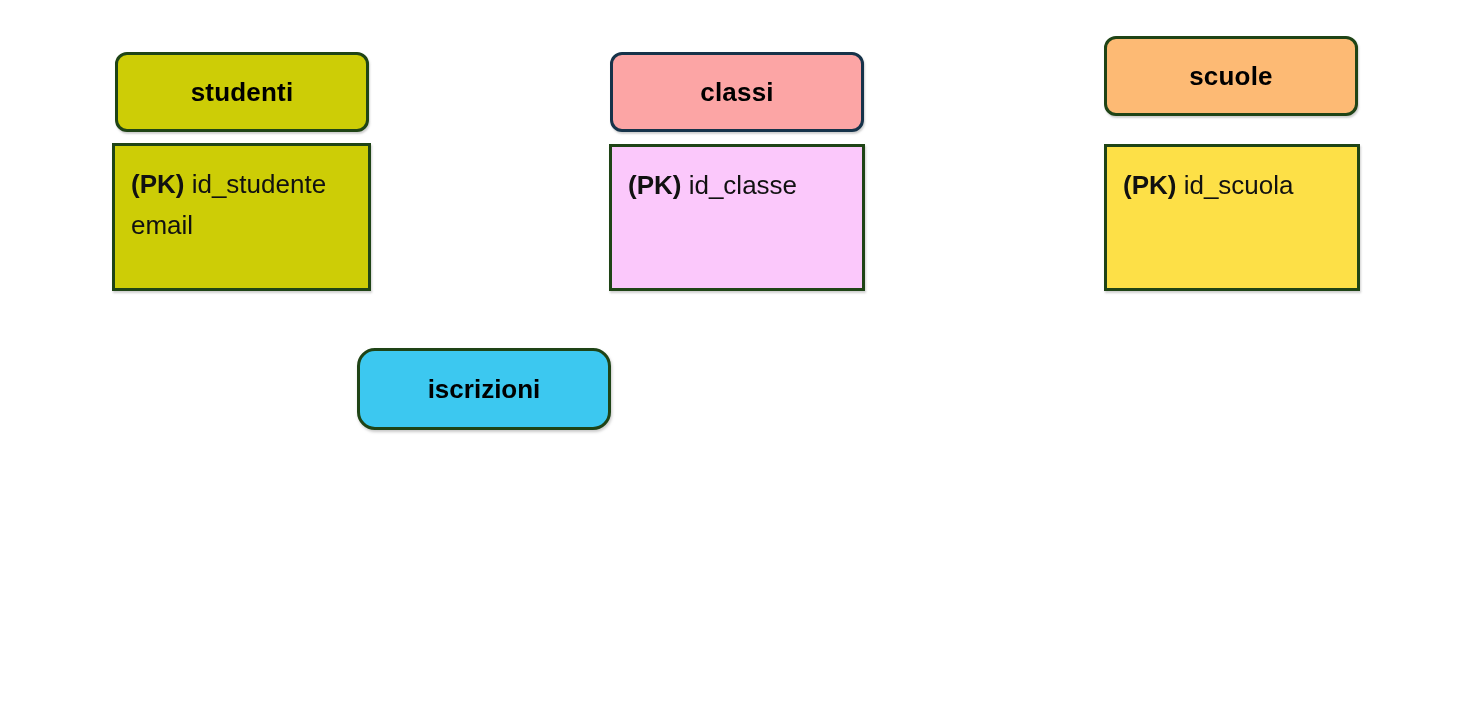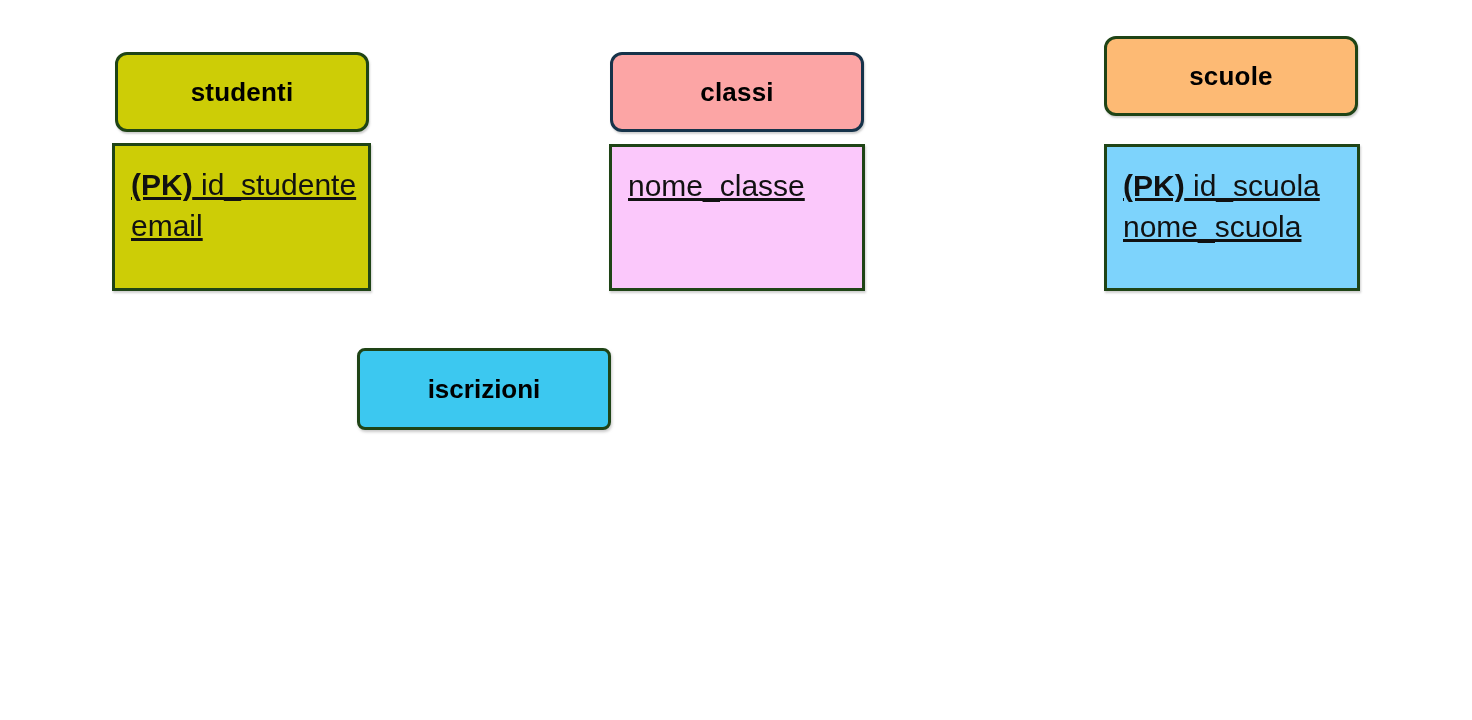--- a/index.html
+++ b/index.html
@@ -36,36 +36,35 @@
     font-size: 26px;
     color: #000000;
     letter-spacing: 0.2px;
     box-shadow: 1px 2px 2px rgba(120,120,120,0.35);
   }
   .entity-body {
     position: absolute;
     box-sizing: border-box;
     display: block;
     padding: 18px 16px 10px 16px;
-    font-size: 30px;
+    font-size: 26px;
     line-height: 41px;
     color: #111111;
     box-shadow: 1px 2px 2px rgba(120,120,120,0.35);
-    text-decoration: underline;
   }
   .attr {
     white-space: nowrap;
   }
   .attr .pk {
     font-weight: bold;
   }
   .standalone-node {
     position: absolute;
     box-sizing: border-box;
-    border-radius: 8px;
+    border-radius: 18px;
     display: flex;
     align-items: center;
     justify-content: center;
     text-align: center;
     font-weight: bold;
     font-size: 26px;
     color: #000000;
     box-shadow: 1px 2px 3px rgba(120,120,120,0.4);
   }
 </style>
@@ -80,28 +79,27 @@
       <div class="entity-body" style="left: 112px; top: 143px; width: 259px; height: 148px; background: rgb(205, 205, 6); border: 3px solid rgb(31, 68, 22);">
         <div class="attr"><span class="pk">(PK)</span> <span>id_studente</span></div>
         <div class="attr"><span>email</span></div>
       </div>
     </div>
     <div class="entity">
       <div class="entity-header" style="left: 610px; top: 52px; width: 254px; height: 80px; background: #fca5a5; border: 3px solid rgb(22, 51, 74);">
         <span>classi</span>
       </div>
       <div class="entity-body" style="left: 609px; top: 144px; width: 256px; height: 147px; background: rgb(251, 200, 251); border: 3px solid rgb(31, 68, 22);">
-        <div class="attr"><span>nome_classe</span></div>
+        <div class="attr"><span class="pk">(PK)</span> <span>id_classe</span></div>
       </div>
     </div>
     <div class="entity">
       <div class="entity-header" style="left: 1104px; top: 36px; width: 254px; height: 80px; background: #fdba74; border: 3px solid rgb(31, 68, 22);">
         <span>scuole</span>
       </div>
-      <div class="entity-body" style="left: 1104px; top: 144px; width: 256px; height: 147px; background: #7dd3fc; border: 3px solid rgb(31, 68, 22);">
+      <div class="entity-body" style="left: 1104px; top: 144px; width: 256px; height: 147px; background: #fde047; border: 3px solid rgb(31, 68, 22);">
         <div class="attr"><span class="pk">(PK)</span> <span>id_scuola</span></div>
-        <div class="attr"><span>nome_scuola</span></div>
       </div>
     </div>
     <div class="standalone-node" style="left: 357px; top: 348px; width: 254px; height: 82px; background: rgb(60, 200, 240); border: 3px solid rgb(31, 68, 22);">
       <span>iscrizioni</span>
     </div>
   </div>
 
 </body></html>

